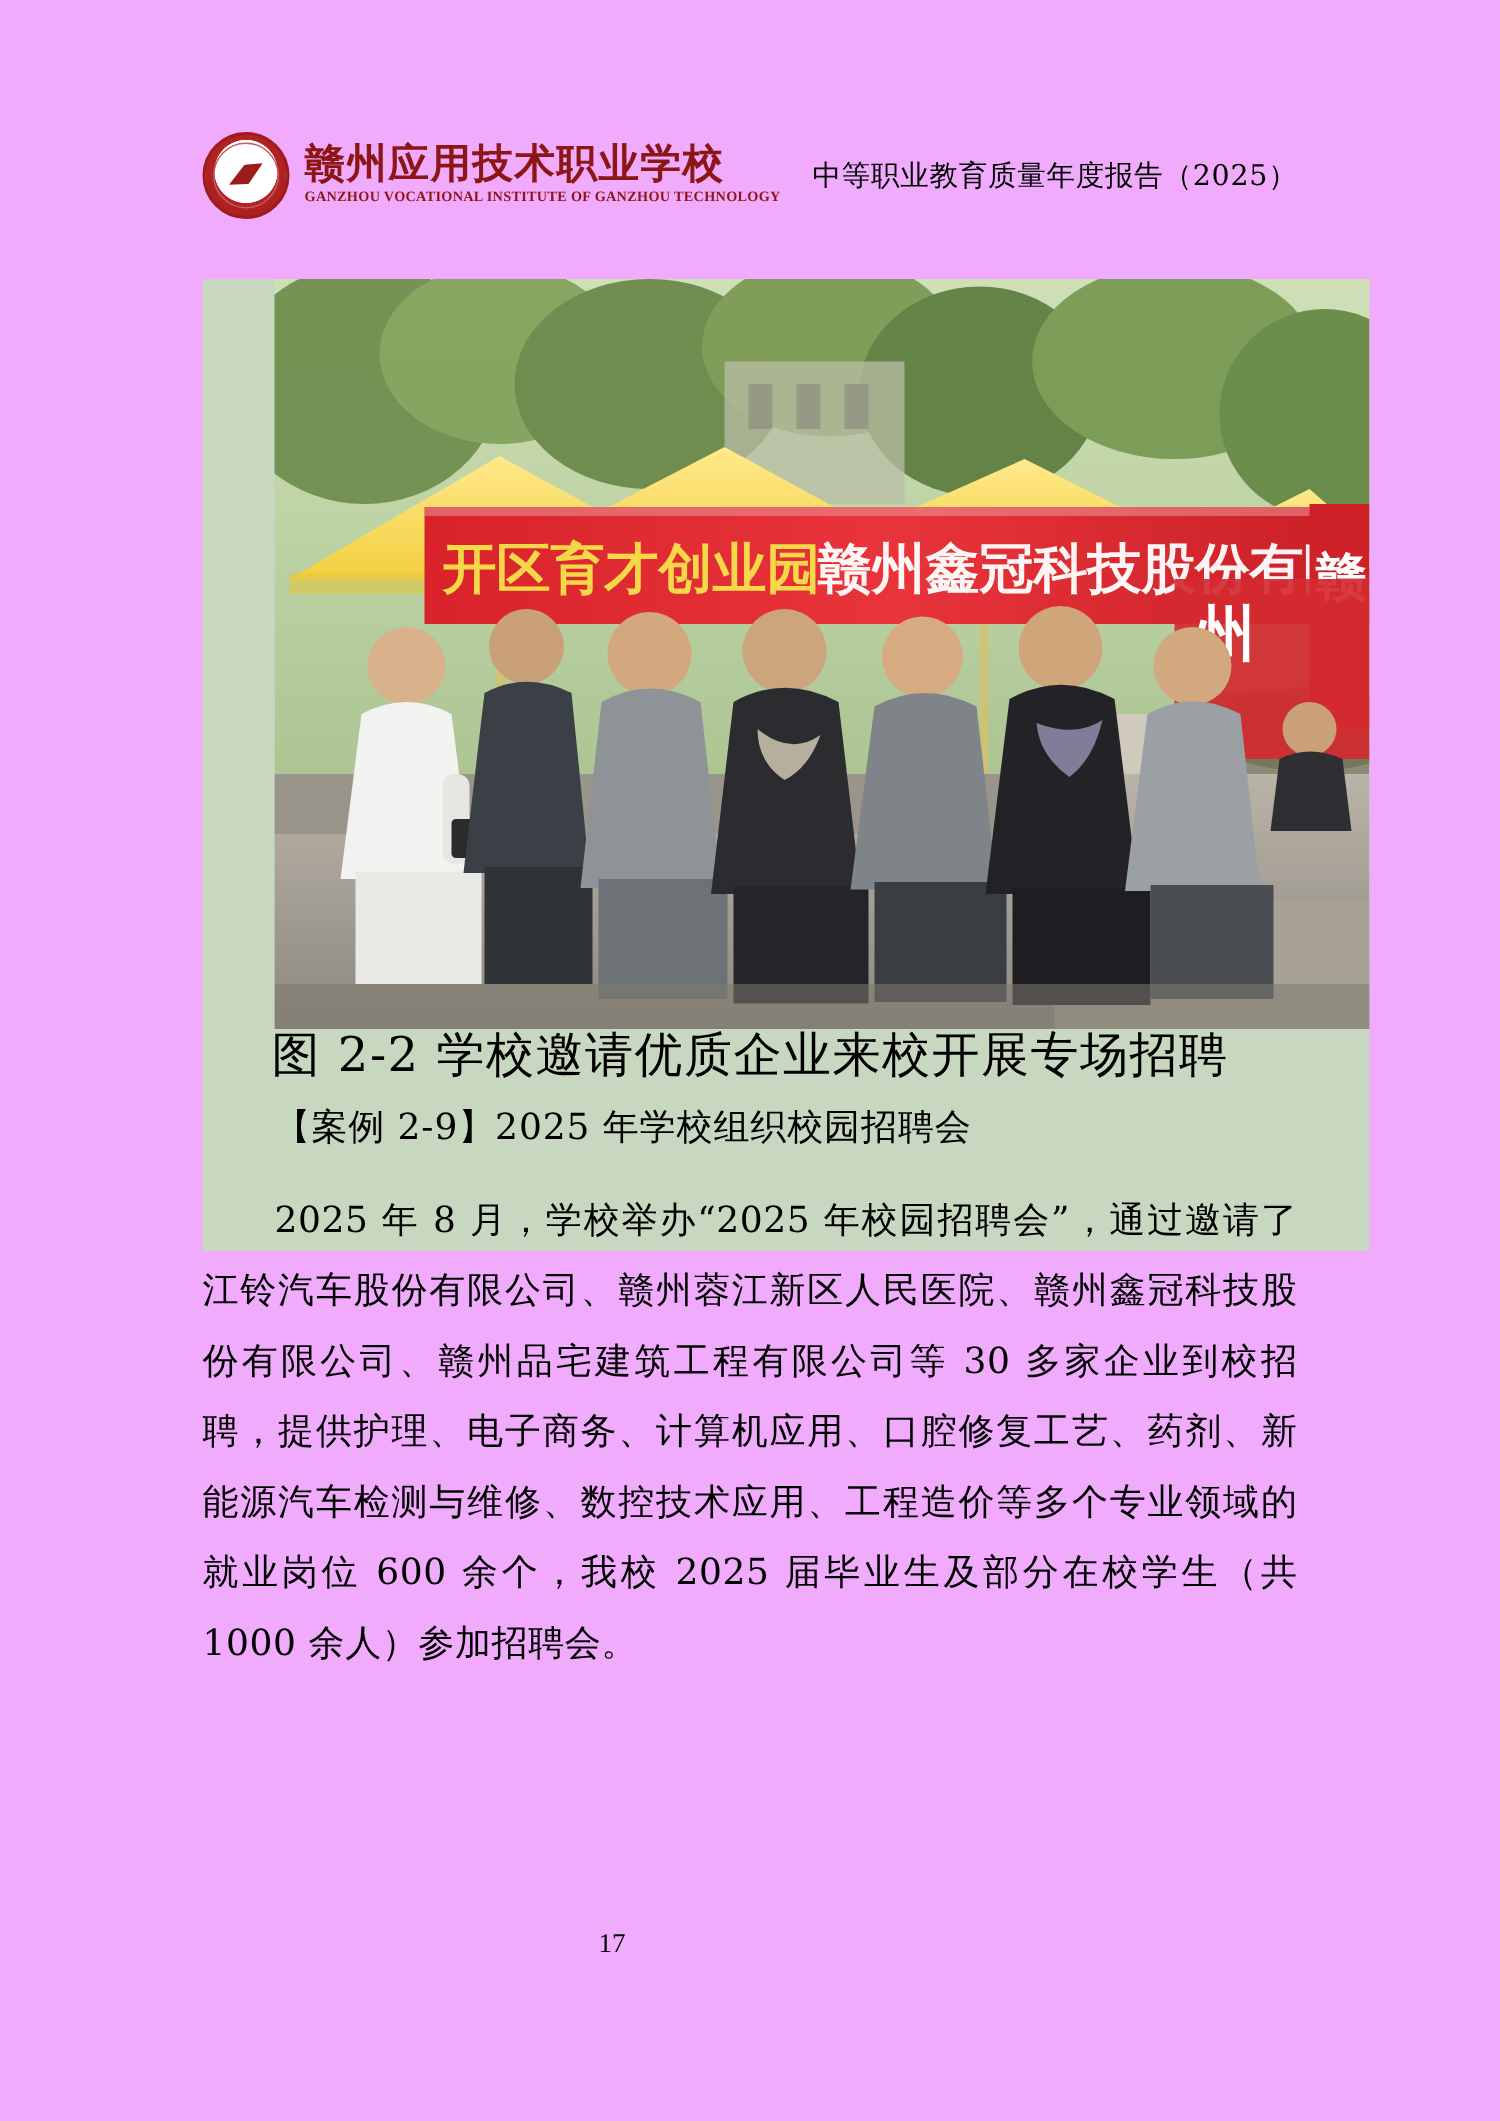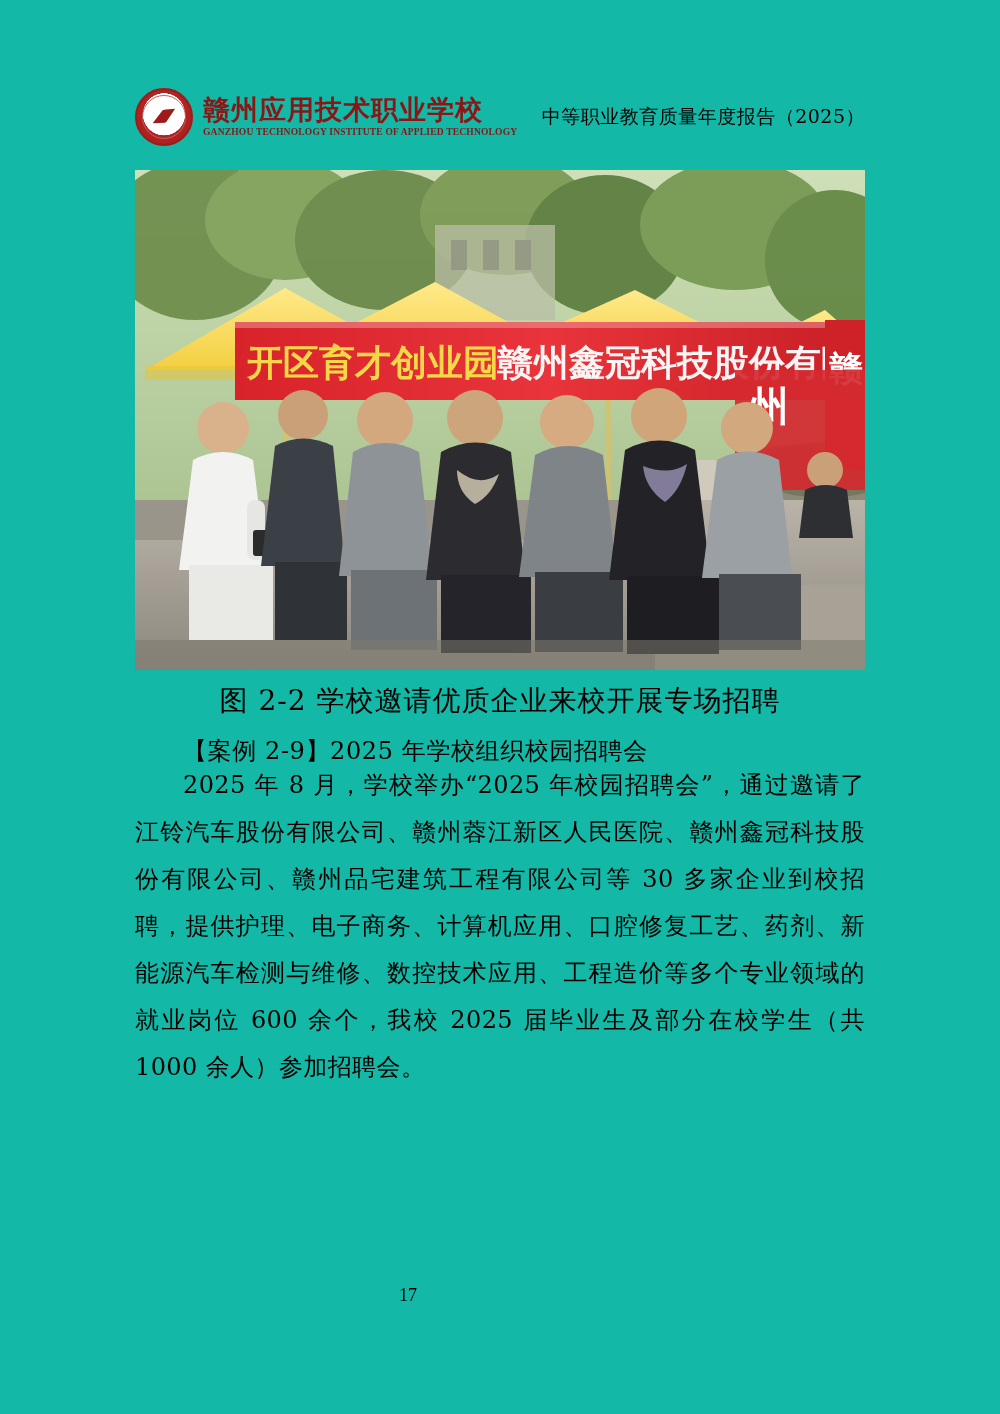--- a/index.html
+++ b/index.html
@@ -13,21 +13,21 @@
     position: relative;
     font-family: "Liberation Serif", "DejaVu Serif", serif;
     color: #000000;
     overflow: hidden;
   }
   .page {
     position: absolute;
     inset: 0;
     width: 1000px;
     height: 1414px;
-    background: #14b8a6;
+    background: #f0abfc;
   }
 
   
   .header {
     position: absolute;
     left: 135px;
     top: 88px;
     width: 730px;
     height: 62px;
   }
@@ -102,36 +102,37 @@
     font-weight: normal;
     color: #000000;
     white-space: nowrap;
     letter-spacing: 0.5px;
   }
 
   
   .figure {
     position: absolute;
     left: 135px;
-    top: 170px;
-    width: 730px;
-    height: 500px;
+    top: 186px;
+    width: 730px;
+    height: 648px;
     overflow: hidden;
     background: #c8d7c0;
+    padding-left: 48px;
   }
   .figure svg { display: block; }
 
   .figure-caption {
     position: absolute;
     left: 135px;
     top: 682px;
     width: 730px;
     text-align: center;
     font-family: "DejaVu Serif", "Liberation Serif", serif;
-    font-size: 28px;
+    font-size: 32px;
     color: #000;
     letter-spacing: 1px;
   }
 
   
   .case-head {
     position: absolute;
     left: 135px;
     top: 735px;
     width: 730px;
@@ -144,21 +145,21 @@
     position: absolute;
     left: 135px;
     width: 730px;
     font-family: "DejaVu Serif", "Liberation Serif", serif;
     font-size: 24px;
     line-height: 47px;
     text-align: justify;
     text-justify: inter-ideograph;
     letter-spacing: 0.4px;
   }
-  .p1 { top: 762px; }
+  .p1 { top: 790px; }
   .p2 { top: 1120px; }
   .body-block p {
     margin: 0;
     text-indent: 48px;
   }
 
   .page-number {
     position: absolute;
     left: 0;
     top: 1285px;
@@ -172,21 +173,21 @@
 </head>
 <body>
 
 <div class="page">
 
   <div class="header">
     <div class="logo-wrap">
       <div class="logo-emblem"></div>
       <div class="logo-text">
         <div class="logo-cn">赣州应用技术职业学校</div>
-        <div class="logo-en">GANZHOU TECHNOLOGY INSTITUTE OF APPLIED TECHNOLOGY</div>
+        <div class="logo-en">GANZHOU VOCATIONAL INSTITUTE OF GANZHOU TECHNOLOGY</div>
       </div>
     </div>
     <div class="header-title">中等职业教育质量年度报告（2025）</div>
   </div>
 
   <div class="figure">
     <svg width="730" height="500" viewBox="0 0 730 500" xmlns="http://www.w3.org/2000/svg">
       <defs>
         <linearGradient id="skyG" x1="0" y1="0" x2="0" y2="1">
           <stop offset="0%" stop-color="#cfe0b8"></stop>

